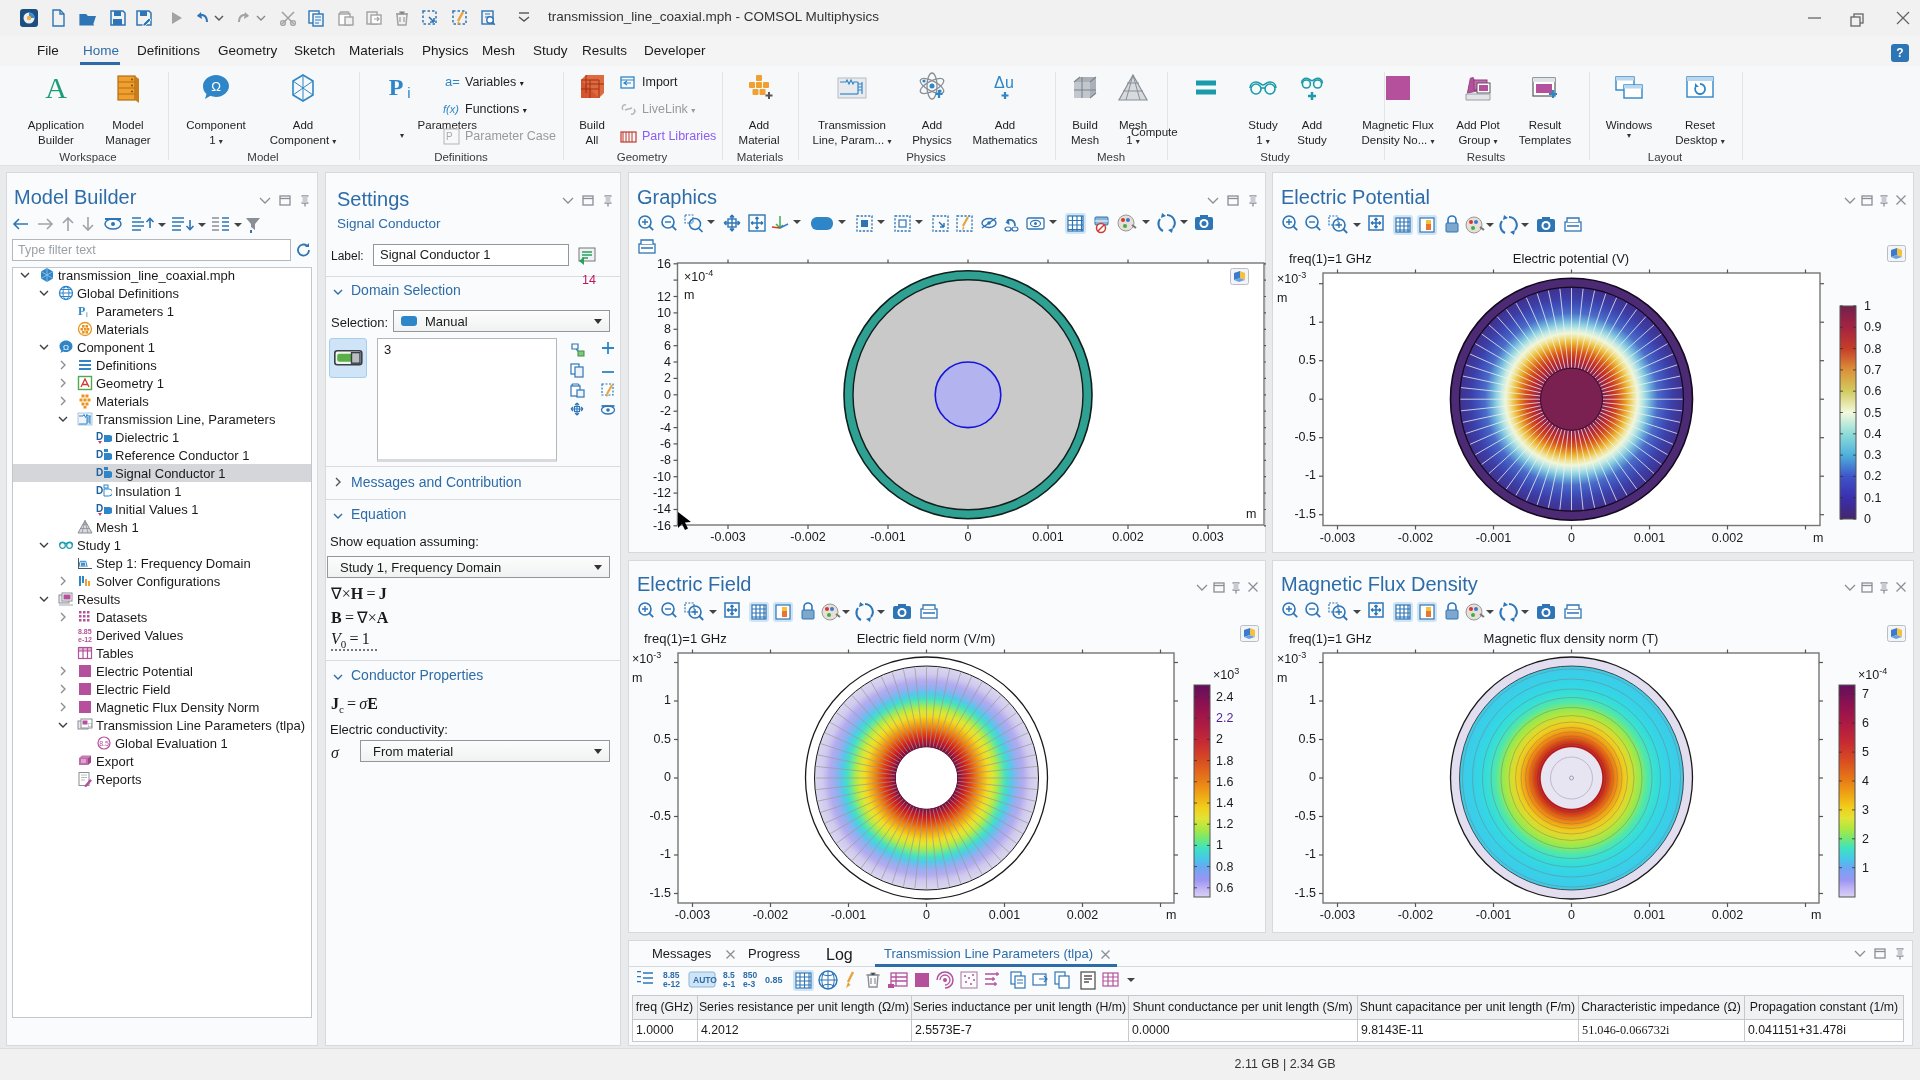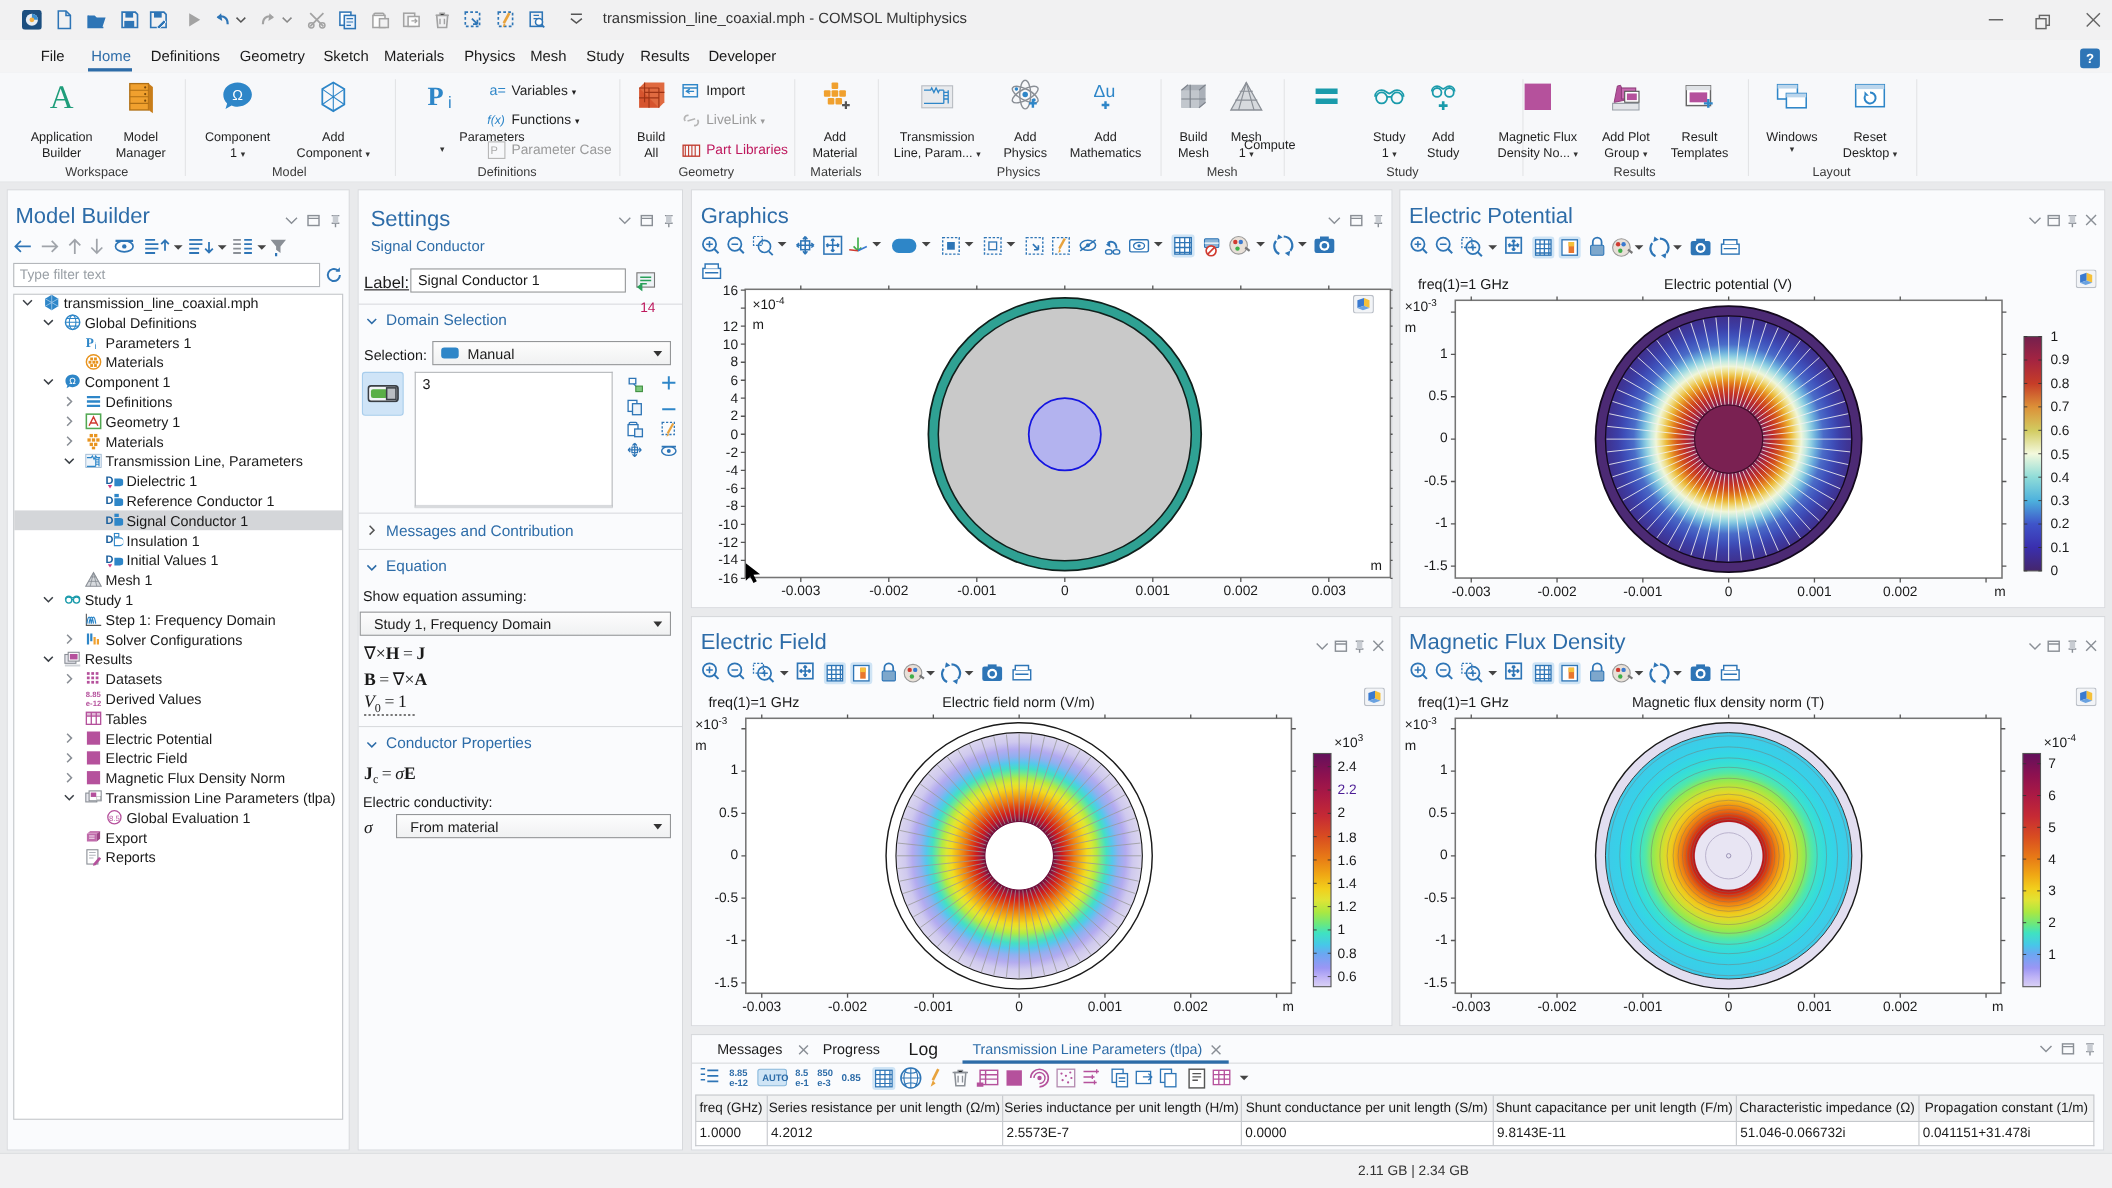--- a/index.html
+++ b/index.html
@@ -198,21 +198,21 @@
   </svg>
 <div class="abs" style="left:642px;top:75px;font-size:12.5px;color:#1f1f1f;">Import</div>
 <svg class="abs" style="left:620px;top:101px" width="17" height="17" viewBox="0 0 17 17">
     <path d="M3 9c-2-2 0-6 3-5M14 8c2 2 0 6-3 5M5 9l7-2" stroke="#b5b5b5" stroke-width="1.5" fill="none"></path>
   </svg>
 <div class="abs" style="left:642px;top:102px;font-size:12.5px;color:#9a9a9a;">LiveLink <span style="font-size:8px;">▾</span></div>
 <svg class="abs" style="left:620px;top:128px" width="17" height="17" viewBox="0 0 17 17">
     <rect x="1" y="4" width="15" height="10" fill="none" stroke="#c0392b" stroke-width="1.2"></rect>
     <path d="M3 4v10M6 4v10M9 4v10M12 4v10" stroke="#c0392b" stroke-width="1"></path>
   </svg>
-<div class="abs" style="left:642px;top:129px;font-size:12.5px;color:#be185d;">Part Libraries</div>
+<div class="abs" style="left:642px;top:129px;font-size:12.5px;color:#8b5cf6;">Part Libraries</div>
 <svg class="abs" style="left:743px;top:72px" width="32" height="32" viewBox="0 0 32 32">
     <g fill="#f0a02e">
       <rect x="13" y="3" width="6" height="6" rx="1"></rect>
       <rect x="6" y="10" width="6" height="6" rx="1"></rect>
       <rect x="13" y="10" width="6" height="6" rx="1"></rect>
       <rect x="20" y="10" width="6" height="6" rx="1"></rect>
       <rect x="9.5" y="17" width="6" height="6" rx="1"></rect>
       <rect x="16.5" y="17" width="6" height="6" rx="1"></rect>
     </g>
     <path d="M26 20v7M22.5 23.5h7" stroke="#555" stroke-width="2"></path>
@@ -596,21 +596,21 @@
 <div class="panel" style="left:325px;top:172px;width:296px;height:874px;"></div>
 <div class="ptitle" style="left:337px;top:188px;">Settings</div>
 <div class="psub" style="left:337px;top:216px;">Signal Conductor</div>
 <svg class="abs" style="left:561px;top:194px" width="56" height="14" viewBox="0 0 56 14">
     <path d="M2 4l5 5 5-5" fill="none" stroke="#8a8f96" stroke-width="1.3"></path>
     <rect x="22" y="2" width="10" height="9" fill="none" stroke="#8a8f96" stroke-width="1.3"></rect>
     <path d="M22 4.5h10" stroke="#8a8f96" stroke-width="1.3"></path>
     <path d="M43.5 2h7M47 2v7M43.5 9h7M47 9v3.5" stroke="#8a8f96" stroke-width="1.3"></path>
     <path d="M44.5 2h5v7h-5z" fill="#c8ccd2"></path>
   </svg>
-<div class="abs" style="left:331px;top:249px;font-size:15px;text-decoration:underline;">Label:</div>
+<div class="abs" style="left:331px;top:249px;font-size:12px;">Label:</div>
 <div class="abs" style="left:373px;top:244px;width:196px;height:22px;background:#fff;border:1px solid #949698;font-size:13px;padding:2px 0 0 6px;">Signal Conductor 1</div>
 <svg class="abs" style="left:577px;top:245px" width="20" height="20" viewBox="0 0 20 20">
     <rect x="2" y="3" width="16" height="13" fill="#eef2f6" stroke="#777"></rect>
     <path d="M5 7h10M5 10h10M5 13h6" stroke="#2aa05a" stroke-width="1.3"></path>
     <path d="M2 16l5-4v8z" fill="#2aa05a"></path>
   </svg>
 <div class="sep" style="left:326px;top:276px;width:294px;"></div>
 <svg class="abs" style="left:333px;top:288px" width="10" height="8">
     <path d="M1 2l4 4 4-4" fill="none" stroke="#2d6ca8" stroke-width="1.4"></path>
   </svg>
@@ -1643,18 +1643,18 @@
 <div class="abs" style="left:911px;top:1000px;width:217px;text-align:center;font-size:12.3px;color:#1a1a1a;white-space:nowrap;overflow:hidden;">Series inductance per unit length (H/m)</div>
 <div class="abs" style="left:915px;top:1023px;font-size:12.3px;color:#1a1a1a;white-space:nowrap;">2.5573E-7</div>
 <div class="abs" style="left:911px;top:996px;width:1px;height:45px;background:#c5c8cc;"></div>
 <div class="abs" style="left:1128px;top:1000px;width:229px;text-align:center;font-size:12.3px;color:#1a1a1a;white-space:nowrap;overflow:hidden;">Shunt conductance per unit length (S/m)</div>
 <div class="abs" style="left:1132px;top:1023px;font-size:12.3px;color:#1a1a1a;white-space:nowrap;">0.0000</div>
 <div class="abs" style="left:1128px;top:996px;width:1px;height:45px;background:#c5c8cc;"></div>
 <div class="abs" style="left:1357px;top:1000px;width:221px;text-align:center;font-size:12.3px;color:#1a1a1a;white-space:nowrap;overflow:hidden;">Shunt capacitance per unit length (F/m)</div>
 <div class="abs" style="left:1361px;top:1023px;font-size:12.3px;color:#1a1a1a;white-space:nowrap;">9.8143E-11</div>
 <div class="abs" style="left:1357px;top:996px;width:1px;height:45px;background:#c5c8cc;"></div>
 <div class="abs" style="left:1578px;top:1000px;width:166px;text-align:center;font-size:12.3px;color:#1a1a1a;white-space:nowrap;overflow:hidden;">Characteristic impedance (Ω)</div>
-<div class="abs" style="left:1582px;top:1023px;font-size:12.3px;color:#1a1a1a;white-space:nowrap;">51.046-0.066732i</div>
+<div class="abs" style="left:1582px;top:1023px;font-size:12.3px;color:#1a1a1a;white-space:nowrap;font-family:Liberation Serif, serif;">51.046-0.066732i</div>
 <div class="abs" style="left:1578px;top:996px;width:1px;height:45px;background:#c5c8cc;"></div>
 <div class="abs" style="left:1744px;top:1000px;width:160px;text-align:center;font-size:12.3px;color:#1a1a1a;white-space:nowrap;overflow:hidden;">Propagation constant (1/m)</div>
 <div class="abs" style="left:1748px;top:1023px;font-size:12.3px;color:#1a1a1a;white-space:nowrap;">0.041151+31.478i</div>
 <div class="abs" style="left:1744px;top:996px;width:1px;height:45px;background:#c5c8cc;"></div>
 <div class="abs" style="left:0;top:1048px;width:1920px;height:32px;background:#f1f1f2;border-top:1px solid #dcdee0;"></div>
 <div class="abs" style="left:1195px;top:1057px;width:180px;text-align:center;font-size:12.5px;color:#333;">2.11 GB | 2.34 GB</div>
 </body></html>

